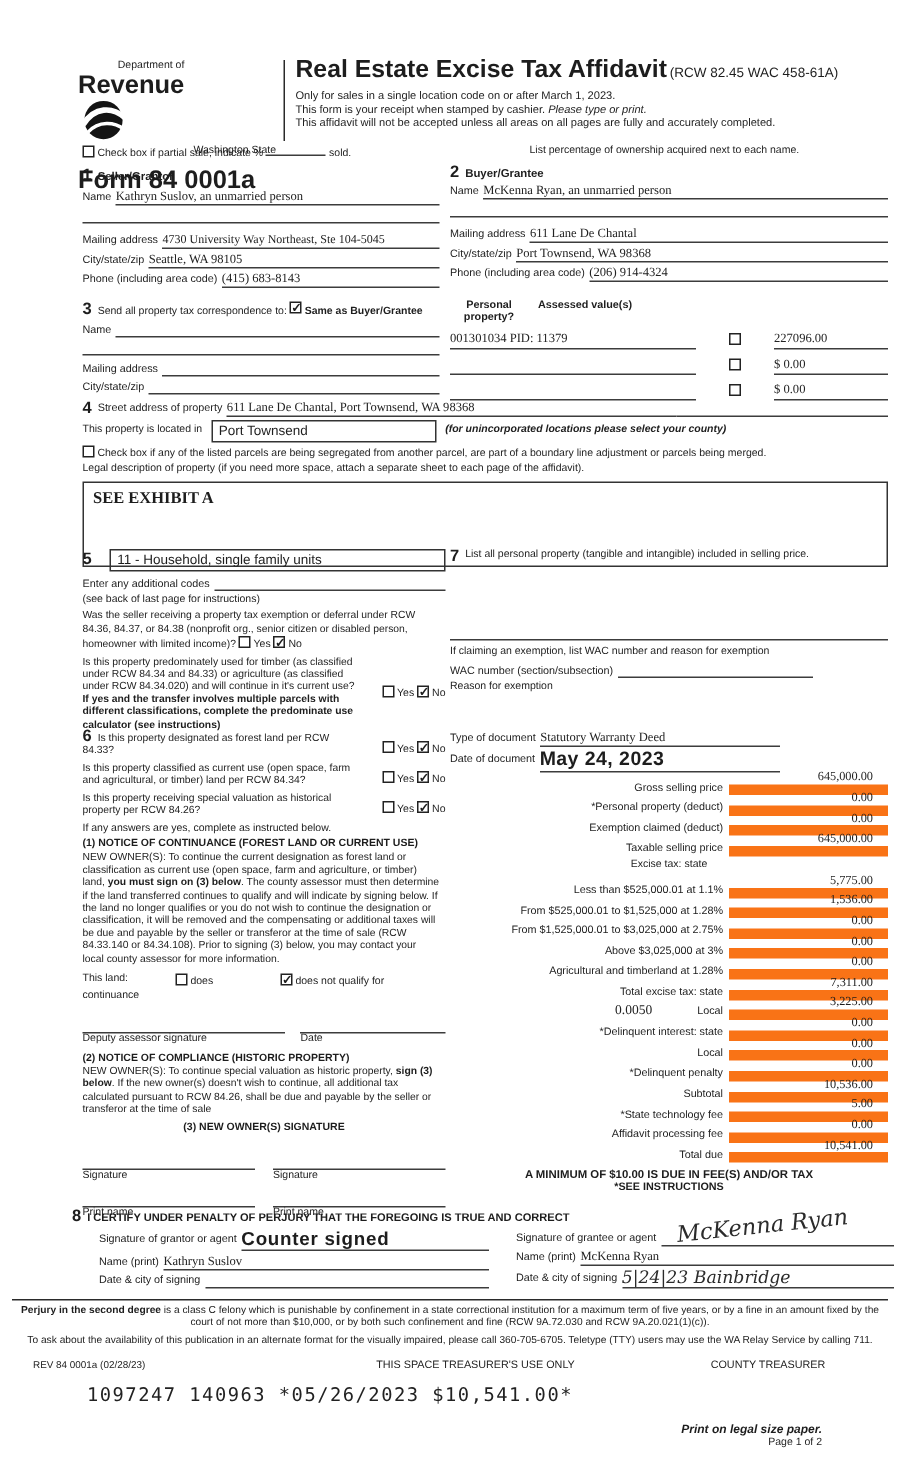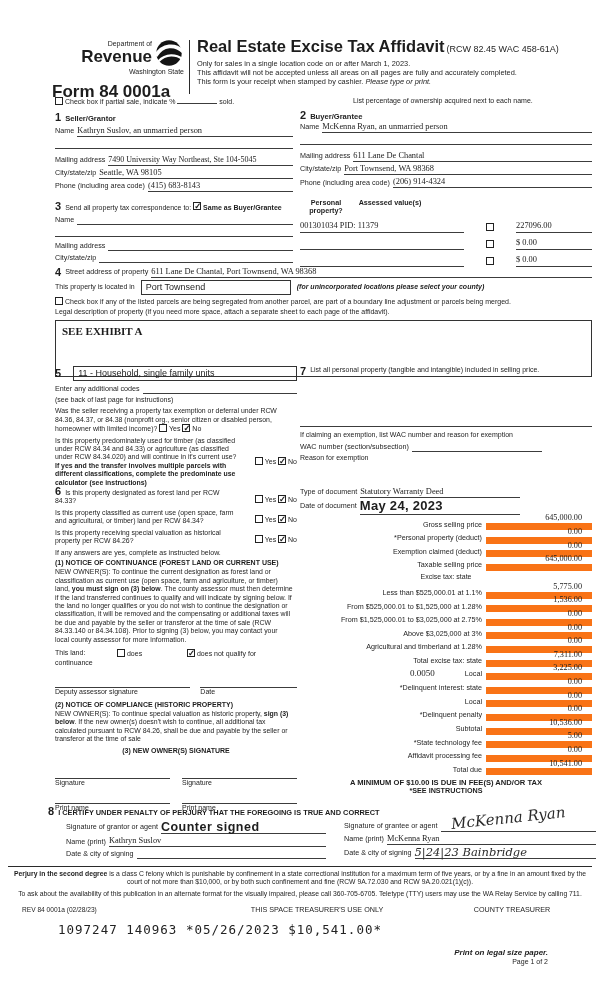--- a/index.html
+++ b/index.html
@@ -39,21 +39,21 @@
           transform:rotate(-6deg);color:#2b2b2b;}
   .hand{font-family:"DejaVu Serif",serif;font-style:italic;font-size:11.5px;color:#2b2b2b;}
   .legal-box{border:1.3px solid #333;height:47px;padding:4px 6px;}
   .note{font-size:7.4px;line-height:1.25;}
   .center{text-align:center;}
 </style>
 </head>
 <body>
 
 <div class="abs" style="left:52px;top:38px;width:132px;">
-  <div style="display:flex;justify-content:flex-end;align-items:flex-start;">
+  <div style="display:flex;justify-content:flex-end;align-items:flex-start;flex-direction:column;">
     <div style="text-align:right;padding-top:2px;">
       <div style="font-size:7px;">Department of</div>
       <div style="font-weight:bold;font-size:17px;line-height:1;">Revenue</div>
     </div>
     <span style="margin-left:2px;">
       <svg width="30" height="30" viewBox="0 0 40 40">
         <circle cx="20" cy="20" r="17" fill="#141414"></circle>
         <path d="M2 24 C 12 8, 28 8, 39 18" stroke="#ffffff" stroke-width="5" fill="none"></path>
         <path d="M6 31 C 16 20, 30 22, 38 28" stroke="#ffffff" stroke-width="3" fill="none"></path>
       </svg>
@@ -64,22 +64,22 @@
 </div>
 
 <div class="abs" style="left:189px;top:40px;height:54px;border-left:1.5px solid #2a2a2a;"></div>
 
 <div class="abs" style="left:197px;top:37px;width:398px;">
   <div>
     <span style="font-weight:bold;font-size:16.5px;">Real Estate Excise Tax Affidavit</span>
     <span style="font-size:9px;">(RCW 82.45 WAC 458-61A)</span>
   </div>
   <div class="note" style="margin-top:2px;">Only for sales in a single location code on or after March 1, 2023.</div>
+  <div class="note"><span>This form is your receipt when stamped by cashier. </span><i>Please type or print.</i></div>
   <div class="note">This affidavit will not be accepted unless all areas on all pages are fully and accurately completed.</div>
-  <div class="note"><span>This form is your receipt when stamped by cashier. </span><i>Please type or print.</i></div>
 </div>
 
 <div class="abs" style="left:55px;top:97px;width:537px;display:flex;">
   <div style="width:250px;">
     <span class="cb"></span>
     <span>Check box if partial sale, indicate %</span>
     <span class="ul" style="display:inline-block;width:40px;"></span>
     <span>sold.</span>
   </div>
   <div style="flex:1;padding-left:48px;">List percentage of ownership acquired next to each name.</div>
@@ -90,21 +90,21 @@
     <span class="num">1</span>
     <span class="sec-title">Seller/Grantor</span>
   </div>
   <div class="r">
     <span class="lbl">Name</span>
     <span class="fill ul flex1">Kathryn Suslov, an unmarried person</span>
   </div>
   <div class="blank-line"></div>
   <div class="r" style="margin-top:6px;">
     <span class="lbl">Mailing address</span>
-    <span class="fill ul flex1" style="font-size:8px;">7490 University Way Northeast, Ste 104-5045</span>
+    <span class="fill ul flex1" style="font-size:8px;">4730 University Way Northeast, Ste 104-5045</span>
   </div>
   <div class="r">
     <span class="lbl">City/state/zip</span>
     <span class="fill ul flex1">Seattle, WA 98105</span>
   </div>
   <div class="r">
     <span class="lbl">Phone (including area code)</span>
     <span class="fill ul flex1">(415) 683-8143</span>
   </div>
 </div>

